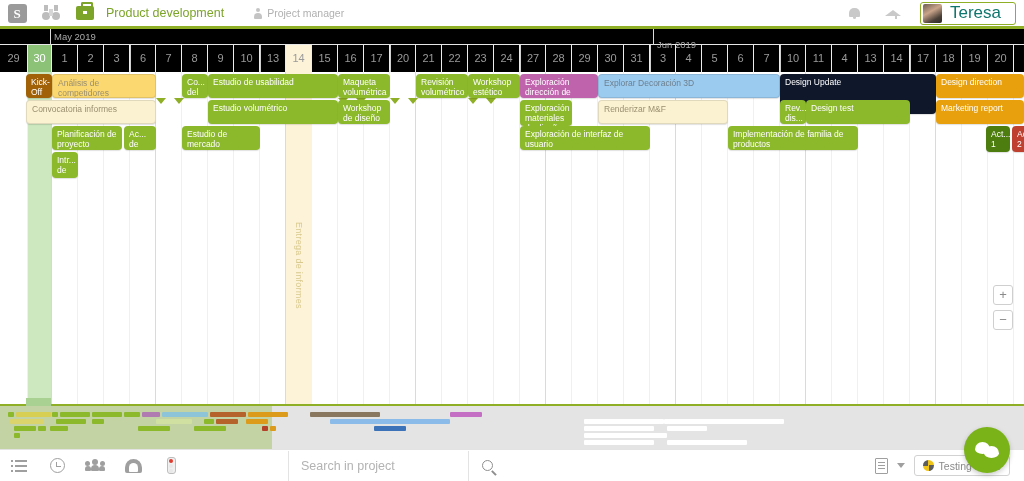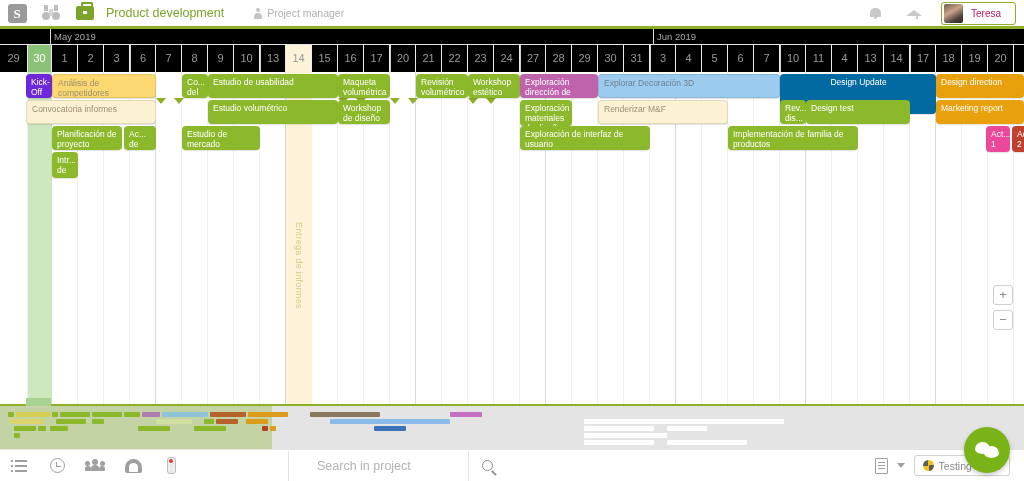--- a/index.html
+++ b/index.html
@@ -43,21 +43,21 @@
   .bell::after { content:""; position:absolute; left:4px; top:10px; width:3px; height:2px; border-radius:0 0 2px 2px; background:#c9c9c9;}
   .cap { width: 16px; height: 11px; position: relative; }
   .cap::before { content:""; position:absolute; left:0; top:2px; width:0; height:0; border-left:8px solid transparent; border-right:8px solid transparent; border-bottom:6px solid #c9c9c9;}
   .cap::after { content:""; position:absolute; left:10px; top:7px; width:2px; height:4px; background:#c9c9c9;}
   #user-chip {
     display: flex; align-items: center; gap: 8px; border: 1px solid #8faf26;
     border-radius: 3px; height: 23px; padding: 0 14px 0 2px; background: #fff; margin-left: 6px;
   }
   .avatar-sm { width: 19px; height: 19px; border-radius: 2px;
     background: linear-gradient(150deg,#6b5b4e 0%,#c9a48a 40%,#4a4038 75%,#2d2824 100%); }
-  #user-name { font-size: 10px; color: #be185d; }
+  #user-name { font-size: 17px; color: #0f766e; }
 
   
   #tl-header { position: absolute; left: 0; top: 29px; width: 1024px; height: 43px; background: #000000; }
   #month-row { position: absolute; left: 0; top: 0; width: 1024px; height: 16px; border-bottom: 1px solid #e6e6e6; }
   .month-label { position: absolute; top: 2px; font-size: 9.5px; color: #a8a8a8; padding-left: 4px; }
   .month-sep { position: absolute; top: 0; width: 1px; height: 16px; background: #dcdcdc; }
   #day-row { position: absolute; left: 0; top: 16px; width: 1024px; height: 27px; }
   .day-cell {
     position: absolute; top: 0; height: 27px; border-right: 1px solid #ececec;
     font-size: 11px; color: #9a9a9a; text-align: center; line-height: 27px;
@@ -115,21 +115,21 @@
   .ic-clock::after { content:""; position:absolute; left:6px; top:6.5px; width:4px; height:1.5px; background:#9f9f9f; }
   .ic-people { width: 20px; height: 13px; position: relative; }
   .ic-people span { position:absolute; background:#9f9f9f; }
   .ic-gauge { width: 17px; height: 14px; border-radius: 9px 9px 2px 2px; background: #9f9f9f; position: relative; }
   .ic-gauge::before { content:""; position:absolute; left:4px; top:4px; width:9px; height:9px; border-radius:5px 5px 1px 1px; background:#fff; }
   .ic-signal { width: 9px; height: 17px; border-radius: 3px; background: #f0f0f0; border: 1px solid #bdbdbd; position: relative; }
   .ic-signal i { position: absolute; left: 1.5px; width: 4px; height: 4px; border-radius: 50%; display: block; }
   #search-wrap { margin-left: 98px; display: flex; align-items: center; height: 32px; }
   #search-input {
     width: 180px; height: 30px; border: none; outline: none; font-size: 12.5px; color: #9d9d9d;
-    font-family: "Liberation Sans", sans-serif; border-left: 1px solid #e3e3e3; padding-left: 28px;
+    font-family: "Liberation Sans", sans-serif; border-left: 1px solid #e3e3e3; padding-left: 12px;
   }
   #search-input::placeholder { color: #b3b3b3; }
   #search-btn { width: 38px; height: 30px; border-left: 1px solid #e3e3e3; display: flex; align-items: center; justify-content: center; }
   .ic-search { width: 11px; height: 11px; border: 1.8px solid #8e8e8e; border-radius: 50%; position: relative; }
   .ic-search::after { content:""; position:absolute; right:-5px; bottom:-4px; width:6px; height:1.8px; background:#8e8e8e; transform: rotate(45deg); }
   #bb-right { margin-left: auto; display: flex; align-items: center; gap: 9px; padding-right: 14px; }
   .ic-doc { width: 13px; height: 16px; background: #fff; border: 1.4px solid #9f9f9f; border-radius: 1px; position: relative; }
   .ic-doc i { position:absolute; left:2px; width:7px; height:1.3px; background:#9f9f9f; display:block; }
   .caret-dn { width:0; height:0; border-left:4px solid transparent; border-right:4px solid transparent; border-top:5px solid #9f9f9f; }
   #testing-mode {
@@ -186,21 +186,21 @@
         <span id="user-name">Teresa</span>
       </div>
     </div>
   </div>
 
   <div id="tl-header">
     <div id="month-row">
         <div class="month-sep" style="left: 50px;"></div>
         <div class="month-label" style="left: 50px;">May 2019</div>
         <div class="month-sep" style="left: 653px;"></div>
-        <div class="month-label" style="left: 653px;">Jun 2019</div>
+        <div class="month-label" style="left: 653px; margin-top: 8px;">Jun 2019</div>
       </div>
     <div id="day-row">
         <div class="day-cell" style="left: 0px; width: 28px;">29</div>
         <div class="day-cell today" style="left: 28px; width: 24px;">30</div>
         <div class="day-cell" style="left: 52px; width: 26px;">1</div>
         <div class="day-cell" style="left: 78px; width: 26px;">2</div>
         <div class="day-cell" style="left: 104px; width: 26px;">3</div>
         <div class="day-cell week-start" style="left: 130px; width: 26px;">6</div>
         <div class="day-cell" style="left: 156px; width: 26px;">7</div>
         <div class="day-cell" style="left: 182px; width: 26px;">8</div>
@@ -283,46 +283,46 @@
     <div id="bands-layer">
         <div class="band-today" style="left: 28px; width: 24px;"></div>
         <div class="band-milestone" style="left: 286px; width: 26px;"></div>
         <div class="milestone-text" style="left: 294px; top: 150px;">Entrega de informes</div>
       </div>
     <div id="bars-layer">
         <div class="summary-cap" style="left: 156px; top: 26px; width: 28px;"></div>
         <div class="summary-cap" style="left: 338px; top: 26px; width: 28px;"></div>
         <div class="summary-cap" style="left: 390px; top: 26px; width: 28px;"></div>
         <div class="summary-cap" style="left: 468px; top: 26px; width: 28px;"></div>
-        <div class="bar" style="left: 26px; top: 2px; width: 26px; height: 24px; background: #6d28d9;">Kick-Off</div>
+        <div class="bar" style="left: 26px; top: 2px; width: 26px; height: 24px; background: #a16207;">Kick-Off</div>
         <div class="bar light" style="left: 52px; top: 2px; width: 104px; height: 24px; background: rgb(251, 216, 112); border: 1px solid rgba(0, 0, 0, 0.1); color: rgb(154, 144, 112);">Análisis de competidores</div>
         <div class="bar light" style="left: 26px; top: 28px; width: 130px; height: 24px; background: rgb(251, 242, 210); border: 1px solid rgba(0, 0, 0, 0.1); color: rgb(154, 144, 112);">Convocatoria informes</div>
         <div class="bar" style="left: 52px; top: 54px; width: 70px; height: 24px; background: rgb(140, 184, 43);">Planificación de proyecto</div>
         <div class="bar" style="left: 124px; top: 54px; width: 32px; height: 24px; background: rgb(140, 184, 43);">Ac... de pla...</div>
         <div class="bar" style="left: 52px; top: 80px; width: 26px; height: 26px; background: rgb(140, 184, 43);">Intr... de pro...</div>
         <div class="bar" style="left: 182px; top: 2px; width: 26px; height: 24px; background: rgb(140, 184, 43);">Co... del brief</div>
         <div class="bar" style="left: 208px; top: 2px; width: 130px; height: 24px; background: rgb(140, 184, 43);">Estudio de usabilidad</div>
         <div class="bar" style="left: 208px; top: 28px; width: 130px; height: 24px; background: rgb(140, 184, 43);">Estudio volumétrico</div>
         <div class="bar" style="left: 182px; top: 54px; width: 78px; height: 24px; background: rgb(140, 184, 43);">Estudio de mercado</div>
         <div class="bar" style="left: 338px; top: 2px; width: 52px; height: 24px; background: rgb(140, 184, 43);">Maqueta volumétrica</div>
         <div class="bar" style="left: 338px; top: 28px; width: 52px; height: 24px; background: rgb(140, 184, 43);">Workshop de diseño</div>
         <div class="bar" style="left: 416px; top: 2px; width: 52px; height: 24px; background: rgb(140, 184, 43);">Revisión volumétrico</div>
         <div class="bar" style="left: 468px; top: 2px; width: 52px; height: 24px; background: rgb(140, 184, 43);">Workshop estético</div>
         <div class="bar" style="left: 520px; top: 2px; width: 78px; height: 24px; background: rgb(191, 99, 173);">Exploración dirección de diseño</div>
         <div class="bar" style="left: 520px; top: 28px; width: 52px; height: 26px; background: rgb(140, 184, 43);">Exploración materiales de diseño</div>
         <div class="bar" style="left: 520px; top: 54px; width: 130px; height: 24px; background: rgb(140, 184, 43);">Exploración de interfaz de usuario</div>
         <div class="bar light" style="left: 598px; top: 2px; width: 182px; height: 24px; background: rgb(156, 203, 240); border: 1px solid rgba(0, 0, 0, 0.1); color: rgb(109, 127, 140);">Explorar Decoración 3D</div>
         <div class="bar light" style="left: 598px; top: 28px; width: 130px; height: 24px; background: rgb(251, 242, 210); border: 1px solid rgba(0, 0, 0, 0.1); color: rgb(154, 144, 112);">Renderizar M&amp;F</div>
         <div class="bar" style="left: 728px; top: 54px; width: 130px; height: 24px; background: rgb(140, 184, 43);">Implementación de familia de productos</div>
-        <div class="bar" style="left: 780px; top: 2px; width: 156px; height: 40px; background: #0369a1; text-align: center;">Design Update</div>
+        <div class="bar" style="left: 780px; top: 2px; width: 156px; height: 40px; background: #0f172a;">Design Update</div>
         <div class="bar" style="left: 780px; top: 28px; width: 26px; height: 24px; background: rgb(140, 184, 43);">Rev... dis...</div>
         <div class="bar" style="left: 806px; top: 28px; width: 104px; height: 24px; background: rgb(140, 184, 43);">Design test</div>
         <div class="bar" style="left: 936px; top: 2px; width: 88px; height: 24px; background: rgb(232, 160, 12);">Design direction</div>
         <div class="bar" style="left: 936px; top: 28px; width: 88px; height: 24px; background: rgb(232, 160, 12);">Marketing report</div>
-        <div class="bar" style="left: 986px; top: 54px; width: 24px; height: 26px; background: #ec4899;">Act... 1</div>
+        <div class="bar" style="left: 986px; top: 54px; width: 24px; height: 26px; background: #4d7c0f;">Act... 1</div>
         <div class="bar" style="left: 1012px; top: 54px; width: 24px; height: 26px; background: rgb(192, 64, 47);">Act... 2</div>
       </div>
 
     <div id="zoom-ctrl">
       <div class="zoom-btn">+</div>
       <div class="zoom-btn">−</div>
     </div>
 
   </div>
 

